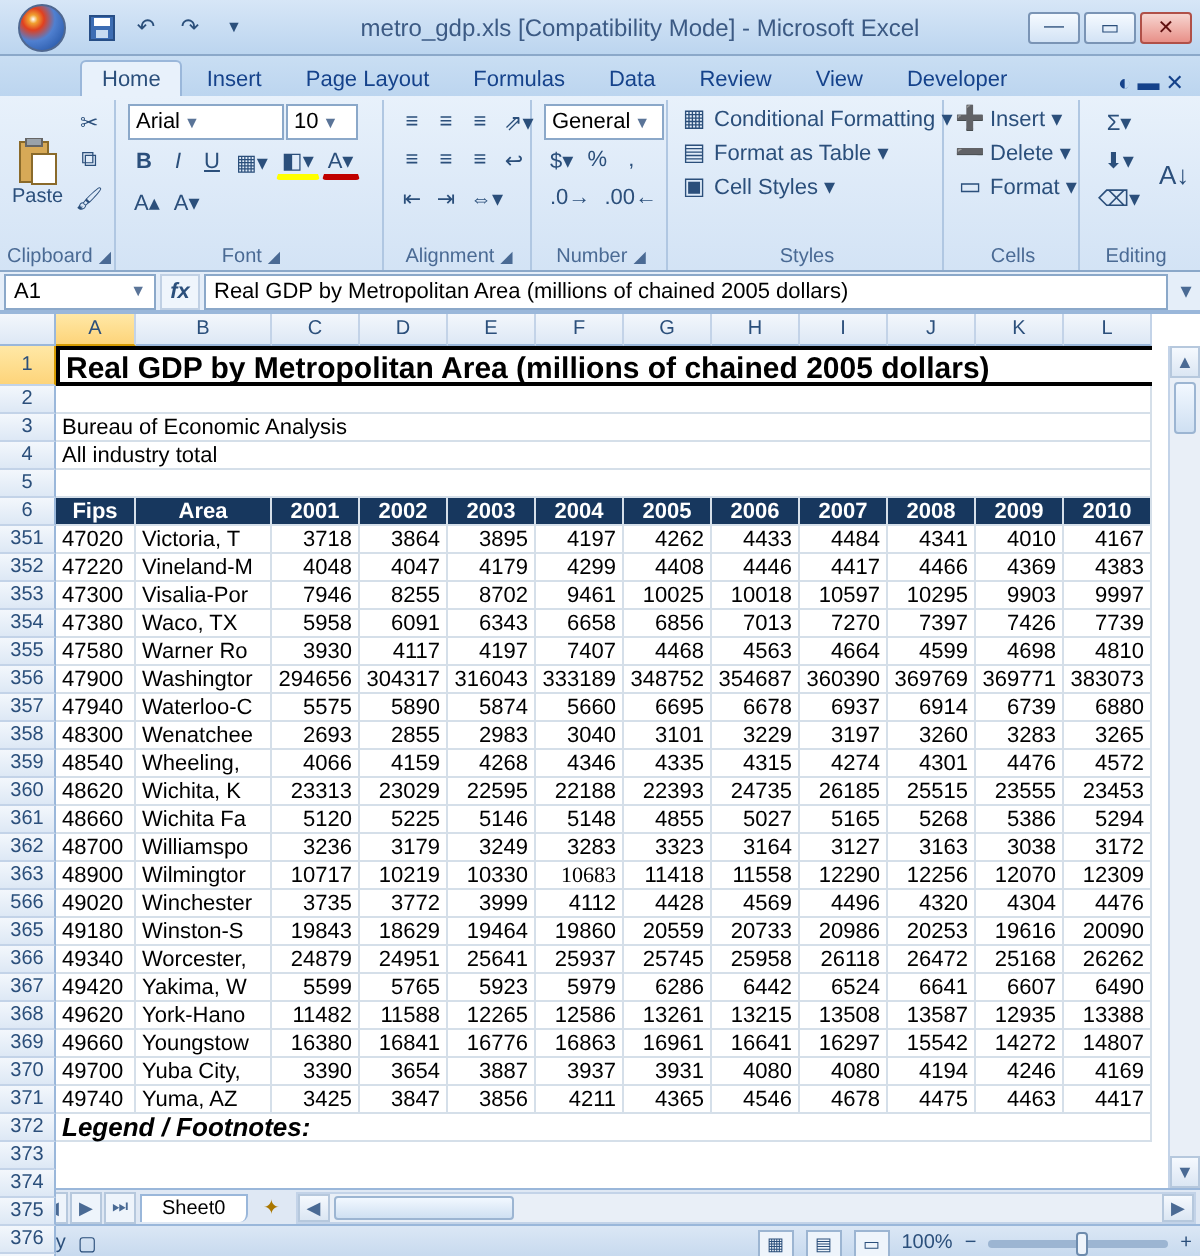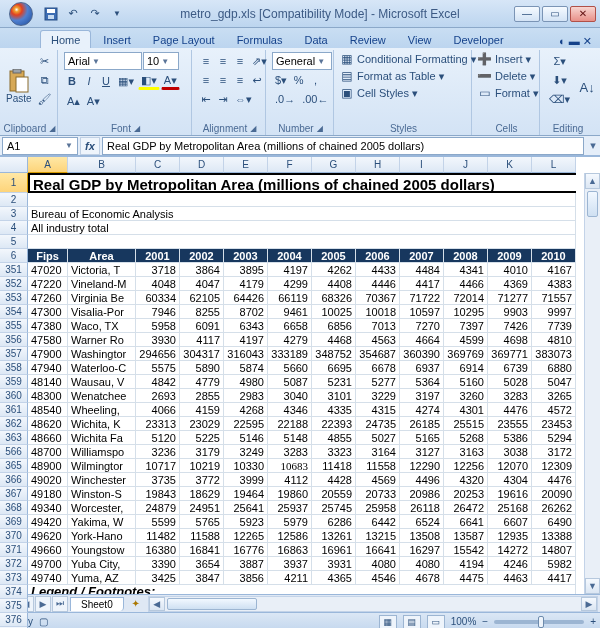--- a/index.html
+++ b/index.html
@@ -529,34 +529,20 @@
         <div class="cell numcell" style="width: 44px;">4179</div>
         <div class="cell numcell" style="width: 44px;">4299</div>
         <div class="cell numcell" style="width: 44px;">4408</div>
         <div class="cell numcell" style="width: 44px;">4446</div>
         <div class="cell numcell" style="width: 44px;">4417</div>
         <div class="cell numcell" style="width: 44px;">4466</div>
         <div class="cell numcell" style="width: 44px;">4369</div>
         <div class="cell numcell" style="width: 44px;">4383</div>
       </div>
       <div class="row">
-        <div class="cell txtcell" style="width: 40px;">47260</div>
-        <div class="cell txtcell" style="width: 68px;">Virginia Be</div>
-        <div class="cell numcell" style="width: 44px;">60334</div>
-        <div class="cell numcell" style="width: 44px;">62105</div>
-        <div class="cell numcell" style="width: 44px;">64426</div>
-        <div class="cell numcell" style="width: 44px;">66119</div>
-        <div class="cell numcell" style="width: 44px;">68326</div>
-        <div class="cell numcell" style="width: 44px;">70367</div>
-        <div class="cell numcell" style="width: 44px;">71722</div>
-        <div class="cell numcell" style="width: 44px;">72014</div>
-        <div class="cell numcell" style="width: 44px;">71277</div>
-        <div class="cell numcell" style="width: 44px;">71557</div>
-      </div>
-      <div class="row">
         <div class="cell txtcell" style="width: 40px;">47300</div>
         <div class="cell txtcell" style="width: 68px;">Visalia-Por</div>
         <div class="cell numcell" style="width: 44px;">7946</div>
         <div class="cell numcell" style="width: 44px;">8255</div>
         <div class="cell numcell" style="width: 44px;">8702</div>
         <div class="cell numcell" style="width: 44px;">9461</div>
         <div class="cell numcell" style="width: 44px;">10025</div>
         <div class="cell numcell" style="width: 44px;">10018</div>
         <div class="cell numcell" style="width: 44px;">10597</div>
         <div class="cell numcell" style="width: 44px;">10295</div>
@@ -576,21 +562,21 @@
         <div class="cell numcell" style="width: 44px;">7397</div>
         <div class="cell numcell" style="width: 44px;">7426</div>
         <div class="cell numcell" style="width: 44px;">7739</div>
       </div>
       <div class="row">
         <div class="cell txtcell" style="width: 40px;">47580</div>
         <div class="cell txtcell" style="width: 68px;">Warner Ro</div>
         <div class="cell numcell" style="width: 44px;">3930</div>
         <div class="cell numcell" style="width: 44px;">4117</div>
         <div class="cell numcell" style="width: 44px;">4197</div>
-        <div class="cell numcell" style="width: 44px;">4279</div>
+        <div class="cell numcell" style="width: 44px;">7407</div>
         <div class="cell numcell" style="width: 44px;">4468</div>
         <div class="cell numcell" style="width: 44px;">4563</div>
         <div class="cell numcell" style="width: 44px;">4664</div>
         <div class="cell numcell" style="width: 44px;">4599</div>
         <div class="cell numcell" style="width: 44px;">4698</div>
         <div class="cell numcell" style="width: 44px;">4810</div>
       </div>
       <div class="row">
         <div class="cell txtcell" style="width: 40px;">47900</div>
         <div class="cell txtcell" style="width: 68px;">Washingtor</div>
@@ -613,34 +599,20 @@
         <div class="cell numcell" style="width: 44px;">5874</div>
         <div class="cell numcell" style="width: 44px;">5660</div>
         <div class="cell numcell" style="width: 44px;">6695</div>
         <div class="cell numcell" style="width: 44px;">6678</div>
         <div class="cell numcell" style="width: 44px;">6937</div>
         <div class="cell numcell" style="width: 44px;">6914</div>
         <div class="cell numcell" style="width: 44px;">6739</div>
         <div class="cell numcell" style="width: 44px;">6880</div>
       </div>
       <div class="row">
-        <div class="cell txtcell" style="width: 40px;">48140</div>
-        <div class="cell txtcell" style="width: 68px;">Wausau, V</div>
-        <div class="cell numcell" style="width: 44px;">4842</div>
-        <div class="cell numcell" style="width: 44px;">4779</div>
-        <div class="cell numcell" style="width: 44px;">4980</div>
-        <div class="cell numcell" style="width: 44px;">5087</div>
-        <div class="cell numcell" style="width: 44px;">5231</div>
-        <div class="cell numcell" style="width: 44px;">5277</div>
-        <div class="cell numcell" style="width: 44px;">5364</div>
-        <div class="cell numcell" style="width: 44px;">5160</div>
-        <div class="cell numcell" style="width: 44px;">5028</div>
-        <div class="cell numcell" style="width: 44px;">5047</div>
-      </div>
-      <div class="row">
         <div class="cell txtcell" style="width: 40px;">48300</div>
         <div class="cell txtcell" style="width: 68px;">Wenatchee</div>
         <div class="cell numcell" style="width: 44px;">2693</div>
         <div class="cell numcell" style="width: 44px;">2855</div>
         <div class="cell numcell" style="width: 44px;">2983</div>
         <div class="cell numcell" style="width: 44px;">3040</div>
         <div class="cell numcell" style="width: 44px;">3101</div>
         <div class="cell numcell" style="width: 44px;">3229</div>
         <div class="cell numcell" style="width: 44px;">3197</div>
         <div class="cell numcell" style="width: 44px;">3260</div>
@@ -806,21 +778,21 @@
         <div class="cell txtcell" style="width: 68px;">Yuba City,</div>
         <div class="cell numcell" style="width: 44px;">3390</div>
         <div class="cell numcell" style="width: 44px;">3654</div>
         <div class="cell numcell" style="width: 44px;">3887</div>
         <div class="cell numcell" style="width: 44px;">3937</div>
         <div class="cell numcell" style="width: 44px;">3931</div>
         <div class="cell numcell" style="width: 44px;">4080</div>
         <div class="cell numcell" style="width: 44px;">4080</div>
         <div class="cell numcell" style="width: 44px;">4194</div>
         <div class="cell numcell" style="width: 44px;">4246</div>
-        <div class="cell numcell" style="width: 44px;">5982</div>
+        <div class="cell numcell" style="width: 44px;">4169</div>
       </div>
       <div class="row">
         <div class="cell txtcell" style="width: 40px;">49740</div>
         <div class="cell txtcell" style="width: 68px;">Yuma, AZ</div>
         <div class="cell numcell" style="width: 44px;">3425</div>
         <div class="cell numcell" style="width: 44px;">3847</div>
         <div class="cell numcell" style="width: 44px;">3856</div>
         <div class="cell numcell" style="width: 44px;">4211</div>
         <div class="cell numcell" style="width: 44px;">4365</div>
         <div class="cell numcell" style="width: 44px;">4546</div>

